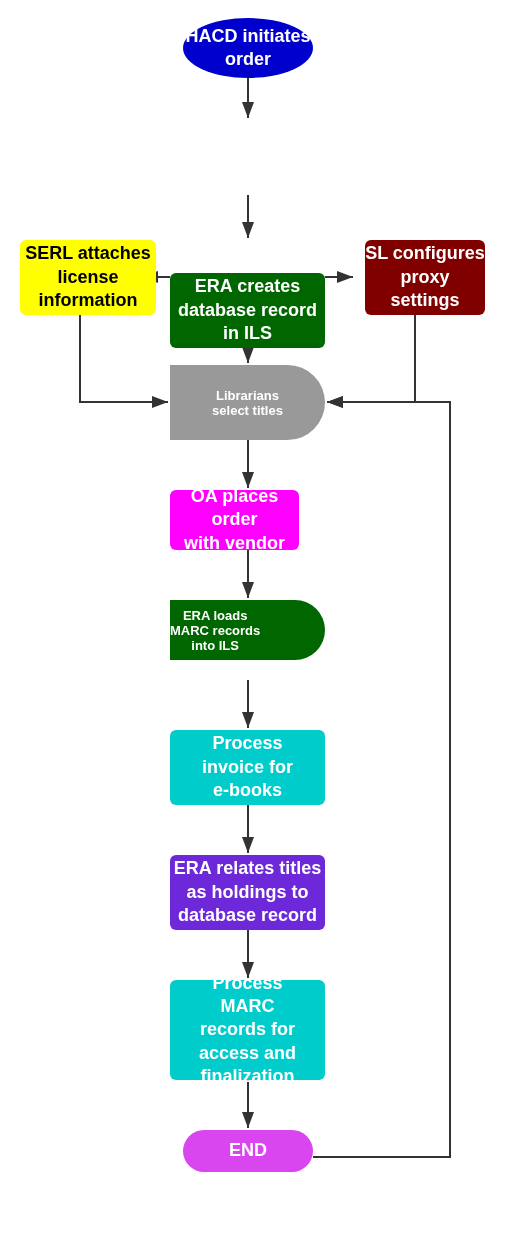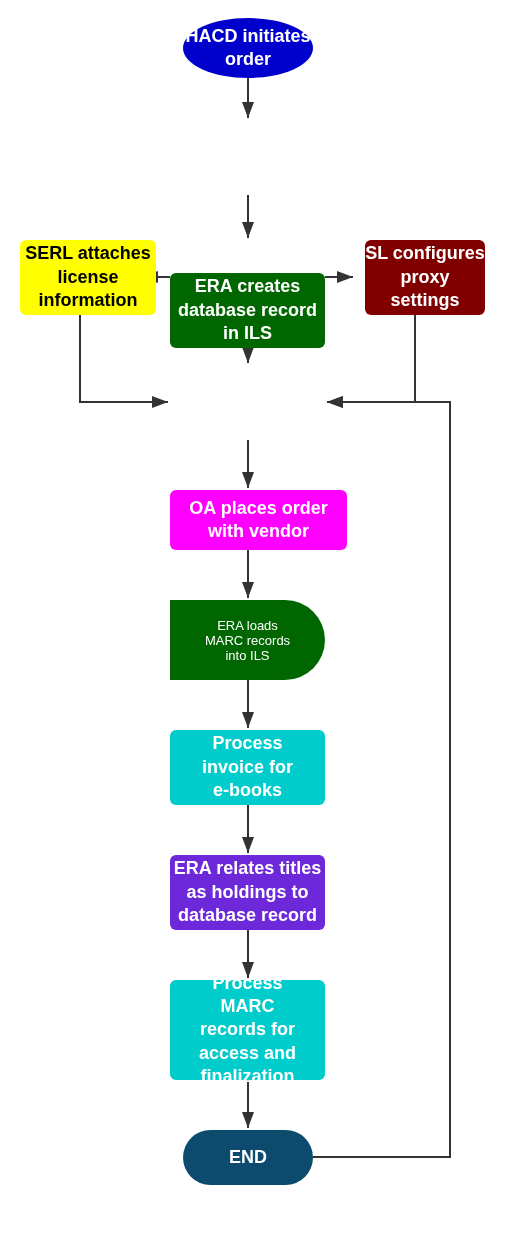--- a/index.html
+++ b/index.html
@@ -91,38 +91,41 @@
   </div>
 
   <div class="node rounded-rect" style="background:#ffff00; color:black; left:20px; top:240px; width:136px; height:75px;">
     <span>SERL attaches<br>license<br>information</span>
   </div>
 
   <div class="node rounded-rect" style="background:#800000; color:white; left:355px; top:240px; width:120px; height:75px;margin-left:10px;">
     <span>SL configures<br>proxy settings</span>
   </div>
 
+  <div style="position:absolute; left:170px; top:365px; width:155px; height:75px; background:#999999; color:white; font-weight:bold; font-size:13px; display:flex; align-items:center; justify-content:center; text-align:center; border-radius:0 40px 40px 0;">
+    <span>Librarians<br>select titles</span>
+  </div>
 
-  <div class="node rounded-rect" style="background:#ff00ff; color:white; left:170px; top:490px; width:177px; height:60px;">
+  <div class="node rounded-rect" style="background:#ff00ff; color:white; left:170px; top:490px; width:129px; height:60px;">
     <span>OA places order<br>with vendor</span>
   </div>
 
-  <div style="position:absolute; left:170px; top:600px; width:155px; height:80px; background:#006600; color:white; font-weight:normal; font-size:13px; display:flex; align-items:center; justify-content:center; text-align:center; border-radius:0 40px 40px 0;">
+  <div style="position:absolute; left:170px; top:600px; width:155px; height:60px; background:#006600; color:white; font-weight:bold; font-size:13px; display:flex; align-items:center; text-align:center; border-radius:0 40px 40px 0;">
     <span>ERA loads<br>MARC records<br>into ILS</span>
   </div>
 
   <div class="node rounded-rect" style="background:#00cccc; color:white; left:170px; top:730px; width:155px; height:75px;">
     <span>Process<br>invoice for<br>e-books</span>
   </div>
 
   <div class="node rounded-rect" style="background:#6d28d9; color:white; left:170px; top:855px; width:155px; height:75px;">
     <span>ERA relates titles<br>as holdings to<br>database record</span>
   </div>
 
   <div class="node rounded-rect" style="background:#00cccc; color:white; left:170px; top:980px; width:155px; height:100px;">
     <span>Process<br>MARC<br>records for<br>access and<br>finalization</span>
   </div>
 
-  <div class="node pill" style="background:#0c4a6e; color:white; left:183px; top:1130px; width:130px; height:55px; font-size:18px;">
+  <div class="node pill" style="background:#d946ef; color:white; left:183px; top:1130px; width:130px; height:42px; font-size:18px;">
     <span>END</span>
   </div>
 
 </div>
 
 </body></html>

